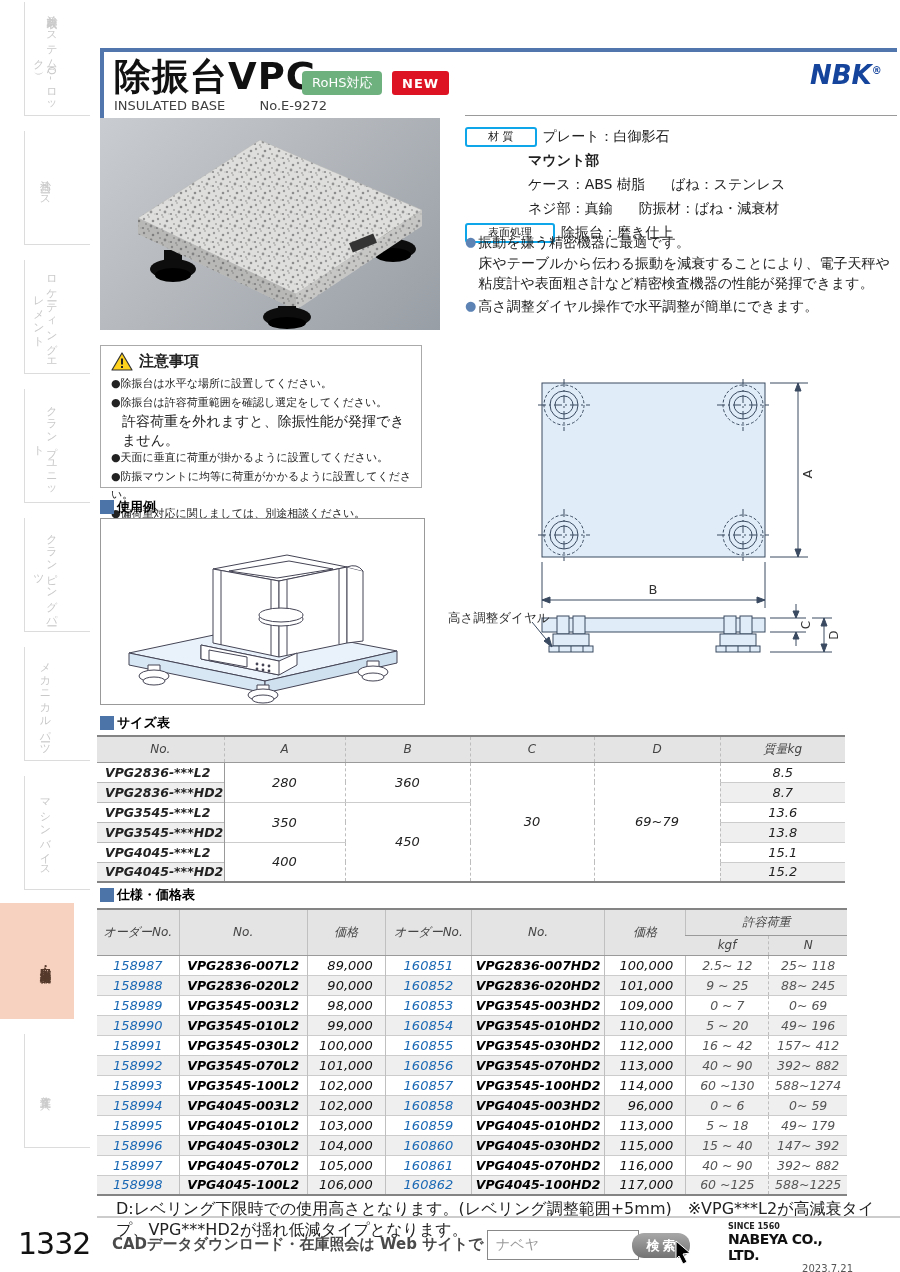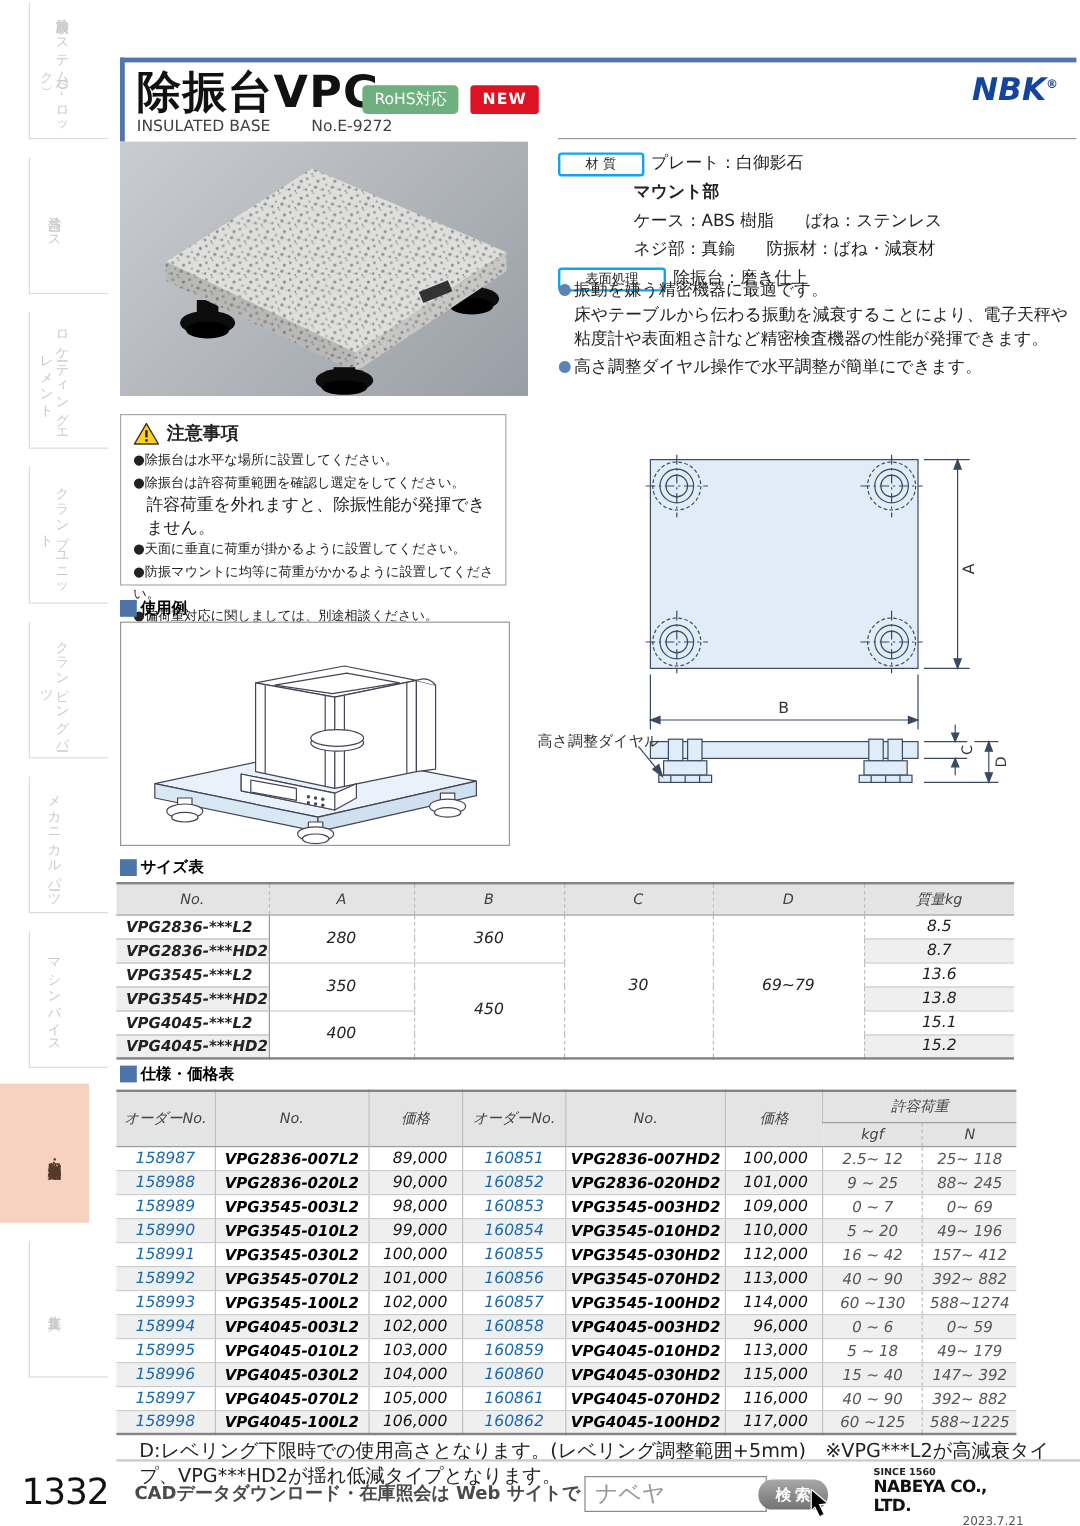--- a/index.html
+++ b/index.html
@@ -89,21 +89,21 @@
   td.nc { color:#000000; font-weight:600; font-size:12.5px; }
   td.pc { text-align:right; padding-right:12px; color:#111; }
   td.kc, td.ncol { color:#555; white-space:pre; font-size:12.5px; }
   td.ncol, th.ncol { border-left:1px dashed #bdbdbd !important; }
   
   .footnote { position:absolute; left:116px; top:1199px; width:780px; font-size:16px; color:#222; }
   .foot-div { position:absolute; left:97px; top:1216px; width:803px; height:2px; background:#ccc; }
   .pageno { position:absolute; left:18px; top:1226px; font-size:30px; font-weight:normal; letter-spacing:-1px; color:#111; }
   .tagline { position:absolute; left:112px; top:1235px; font-size:15px; font-weight:bold; color:#4a4a4a; }
   .searchbox { position:absolute; left:487px; top:1230px; width:152px; height:30px; border:1.5px solid #888;
-               background:#fff; font-size:19px; color:#999; padding-left:8px;
+               background:#fff; font-size:14px; color:#999; padding-left:8px;
                font-family:"DejaVu Sans","Liberation Sans",sans-serif; }
   .searchbtn { position:absolute; left:632px; top:1233px; width:58px; height:25px; border:none; border-radius:12px;
                background:linear-gradient(#a8a8a8,#737373); color:#fff; font-size:13px; font-weight:bold;
                letter-spacing:3px; padding-left:3px; cursor:pointer;
                font-family:"DejaVu Sans","Liberation Sans",sans-serif; }
   .cursor { position:absolute; left:674px; top:1241px; }
   .companyblk { position:absolute; left:728px; top:1222px; width:125px; }
   .since { font-size:8px; font-weight:bold; color:#222; }
   .company { font-size:14px; font-weight:bold; color:#111; letter-spacing:-0.5px; }
   .pdate { font-size:10px; color:#555; text-align:right; }

